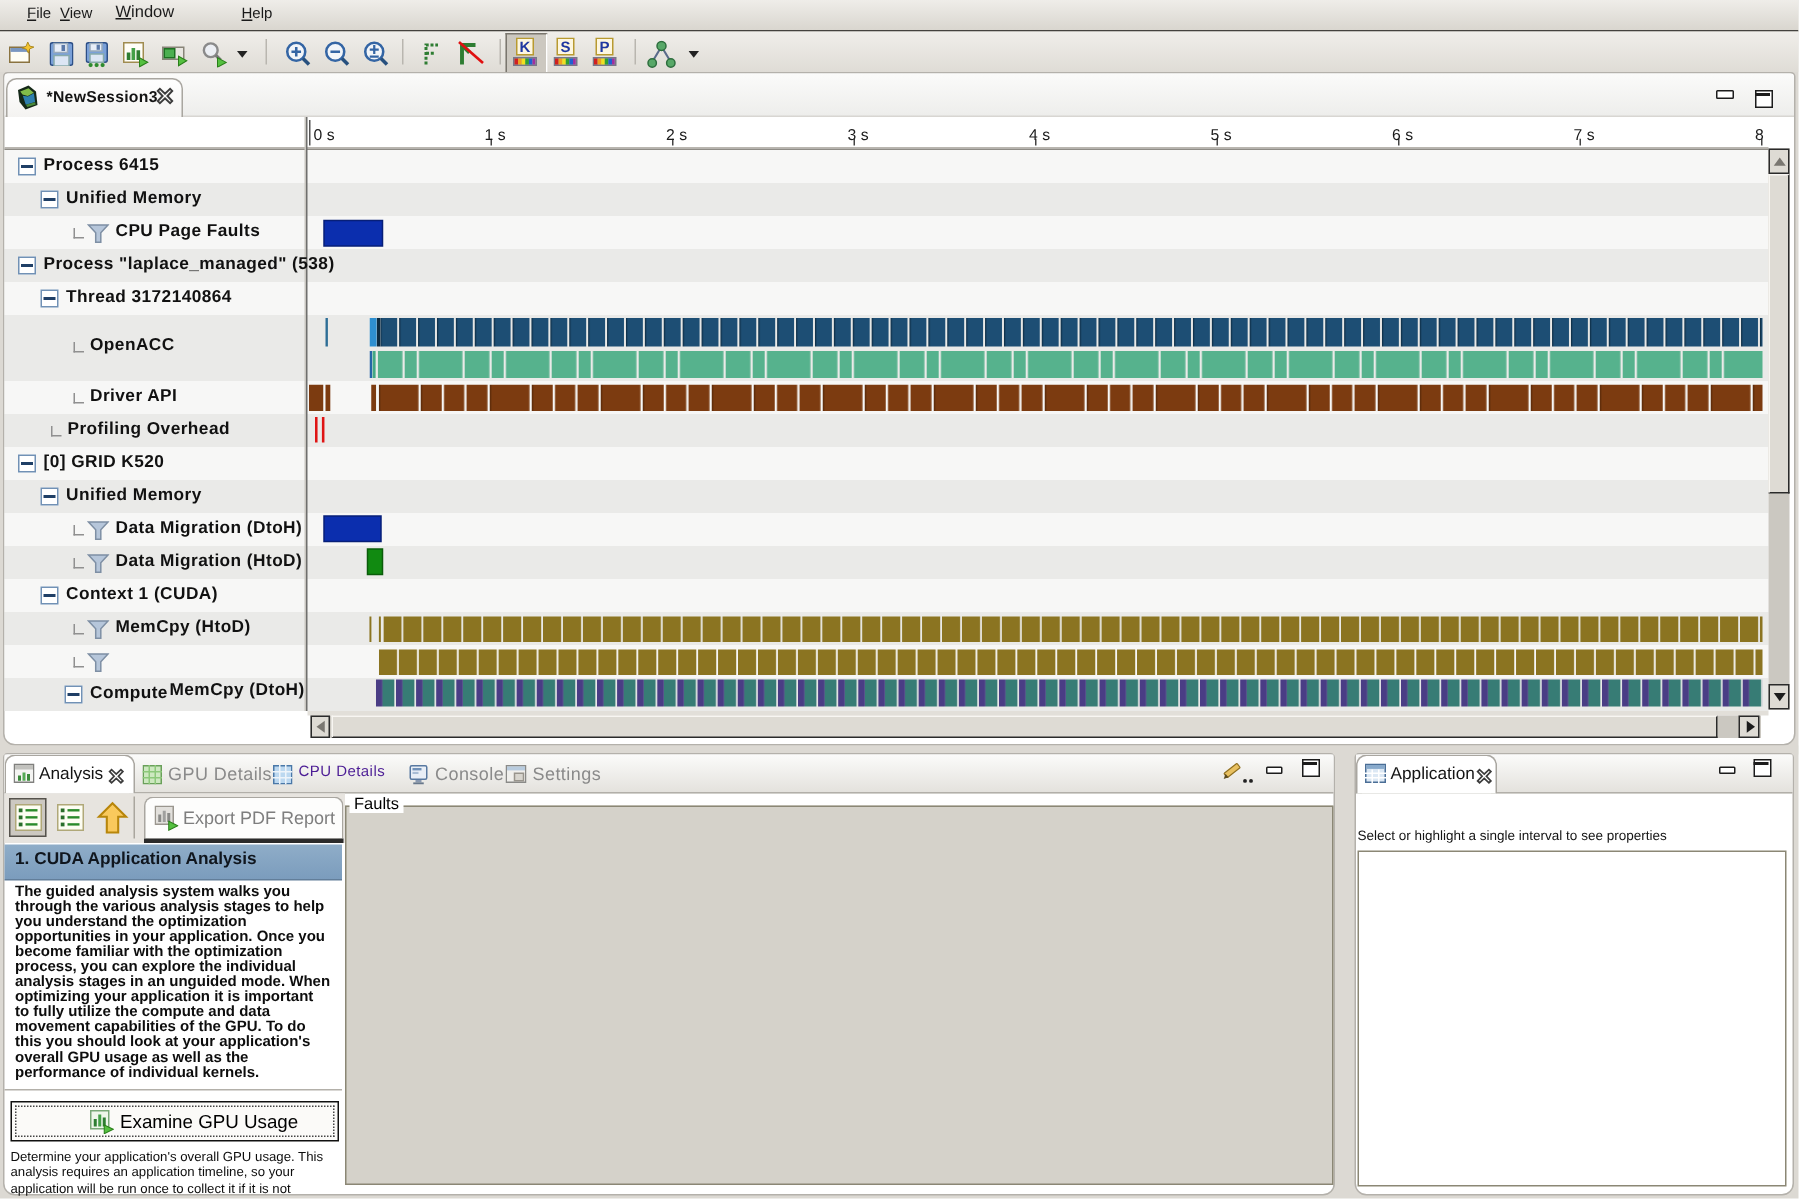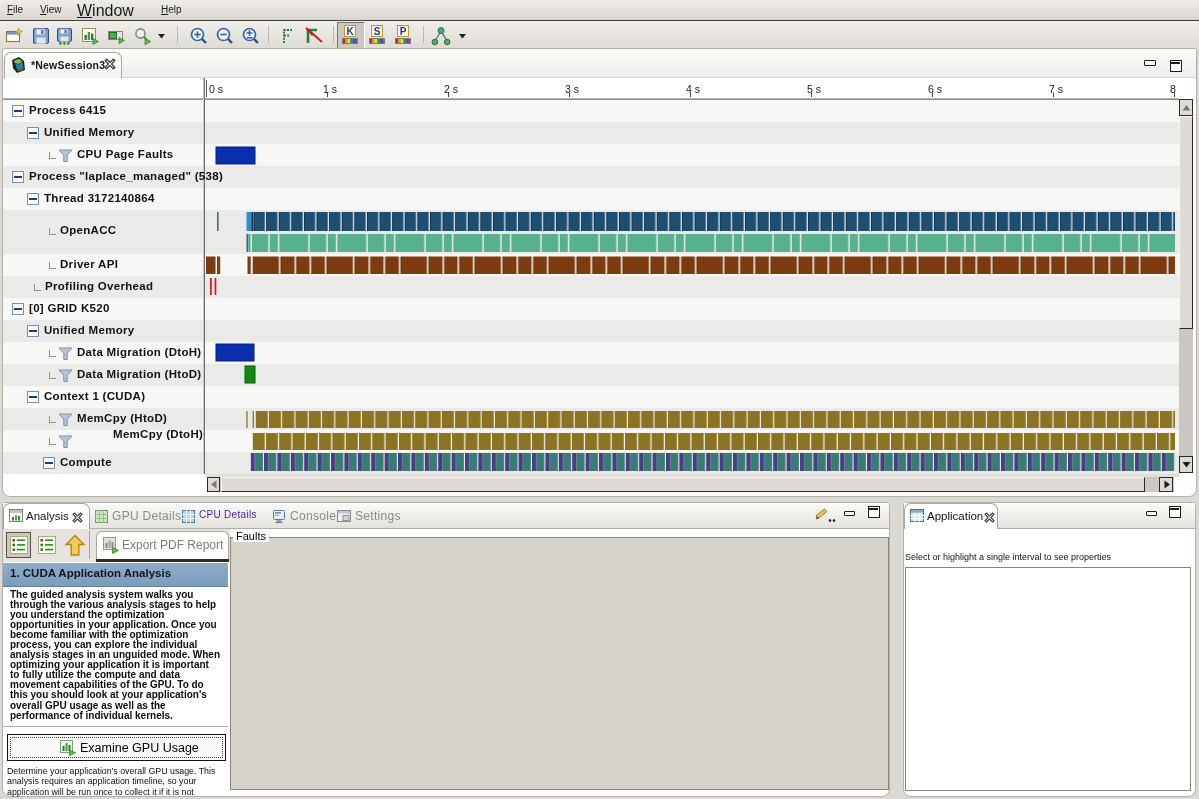--- a/index.html
+++ b/index.html
@@ -10,23 +10,23 @@
 .treetxt{font-size:11.5px;font-weight:bold;color:#111;letter-spacing:0.3px;}
 .mbox{position:absolute;width:10px;height:10px;background:#fff;border:1px solid #7191b5;}
 .mbox:after{content:"";position:absolute;left:1px;top:4px;width:8px;height:2px;background:#1f3f66;}
 .corner{position:absolute;width:6px;height:6px;border-left:1px solid #909090;border-bottom:1px solid #909090;}
 .gsep{position:absolute;width:1px;background:#b9b6af;top:26px;height:17px;}
 </style>
 </head>
 <body>
 
 <div class="ab" style="left:0;top:0;width:1199px;height:20px;background:linear-gradient(#efede9,#d9d6cf);"></div>
-<div class="txt" style="left:7px;top:3.5px;font-size:10px;color:#1a1a1a;"><u>F</u>ile</div>
+<div class="txt" style="left:18px;top:3.5px;font-size:10px;color:#1a1a1a;"><u>F</u>ile</div>
 <div class="txt" style="left:40px;top:3.5px;font-size:10px;color:#1a1a1a;"><u>V</u>iew</div>
-<div class="txt" style="left:77px;top:2px;font-size:16px;color:#1a1a1a;"><u>W</u>indow</div>
+<div class="txt" style="left:77px;top:2px;font-size:11px;color:#1a1a1a;"><u>W</u>indow</div>
 <div class="txt" style="left:128px;top:3.5px;font-size:10px;color:#1a1a1a;margin-top:38px;"><u>R</u>un</div>
 <div class="txt" style="left:161px;top:3.5px;font-size:10px;color:#1a1a1a;"><u>H</u>elp</div>
 <div class="ab" style="left:0;top:20px;width:1199px;height:1px;background:#44423e;"></div>
 
 <div class="ab" style="left:0;top:21px;width:1199px;height:27px;background:linear-gradient(#f0eeea,#dfdcd6);"></div>
 
 <svg class="ab" style="left:6px;top:28px" width="17" height="16" viewBox="0 0 17 16">
  <rect x="0.5" y="3.5" width="13" height="10" fill="#fffef4" stroke="#8a7340"></rect>
  <rect x="1" y="4" width="12" height="2.6" fill="#7a97c0"></rect>
  <path d="M12.5 0 L13.8 2.7 L16.6 3.4 L13.8 4.6 L12.9 7.4 L11.6 4.8 L8.8 4 L11.4 2.8 Z" fill="#f4c430" stroke="#a88418" stroke-width="0.6"></path>
@@ -231,21 +231,21 @@
 <div class="txt treetxt" style="left:44px;top:390px;">Context 1 (CUDA)</div>
 <div class="corner" style="left:49px;top:416px;"></div>
 <svg class="ab" style="left:58px;top:413px" width="15" height="14" viewBox="0 0 15 14">
     <path d="M1 1 L14 1 L9.2 6.2 L9.2 12.5 L5.8 12.5 L5.8 6.2 Z" fill="#b6c6da" stroke="#7e8fa4"></path>
   </svg>
 <div class="txt treetxt" style="left:77px;top:412px;">MemCpy (HtoD)</div>
 <div class="corner" style="left:49px;top:438px;"></div>
 <svg class="ab" style="left:58px;top:435px" width="15" height="14" viewBox="0 0 15 14">
     <path d="M1 1 L14 1 L9.2 6.2 L9.2 12.5 L5.8 12.5 L5.8 6.2 Z" fill="#b6c6da" stroke="#7e8fa4"></path>
   </svg>
-<div class="txt treetxt" style="left:77px;top:428px;padding-left:36px;">MemCpy (DtoH)</div>
+<div class="txt treetxt" style="left:77px;top:454px;padding-left:36px;">MemCpy (DtoH)</div>
 <div class="mbox" style="left:43px;top:457px;"></div>
 <div class="txt treetxt" style="left:60px;top:456px;">Compute</div>
 
 <svg class="ab" style="left:205px;top:78px;" width="992" height="419" viewBox="0 0 992 419">
 <defs>
  <clipPath id="clipAll">
         <rect x="0" y="0" width="973" height="419"></rect>
       </clipPath>
  <pattern id="pnb" patternUnits="userSpaceOnUse" x="48.5" y="0" width="12.6" height="19">
    <rect x="0" y="0" width="11.3" height="19" fill="#1d4e74"></rect>

